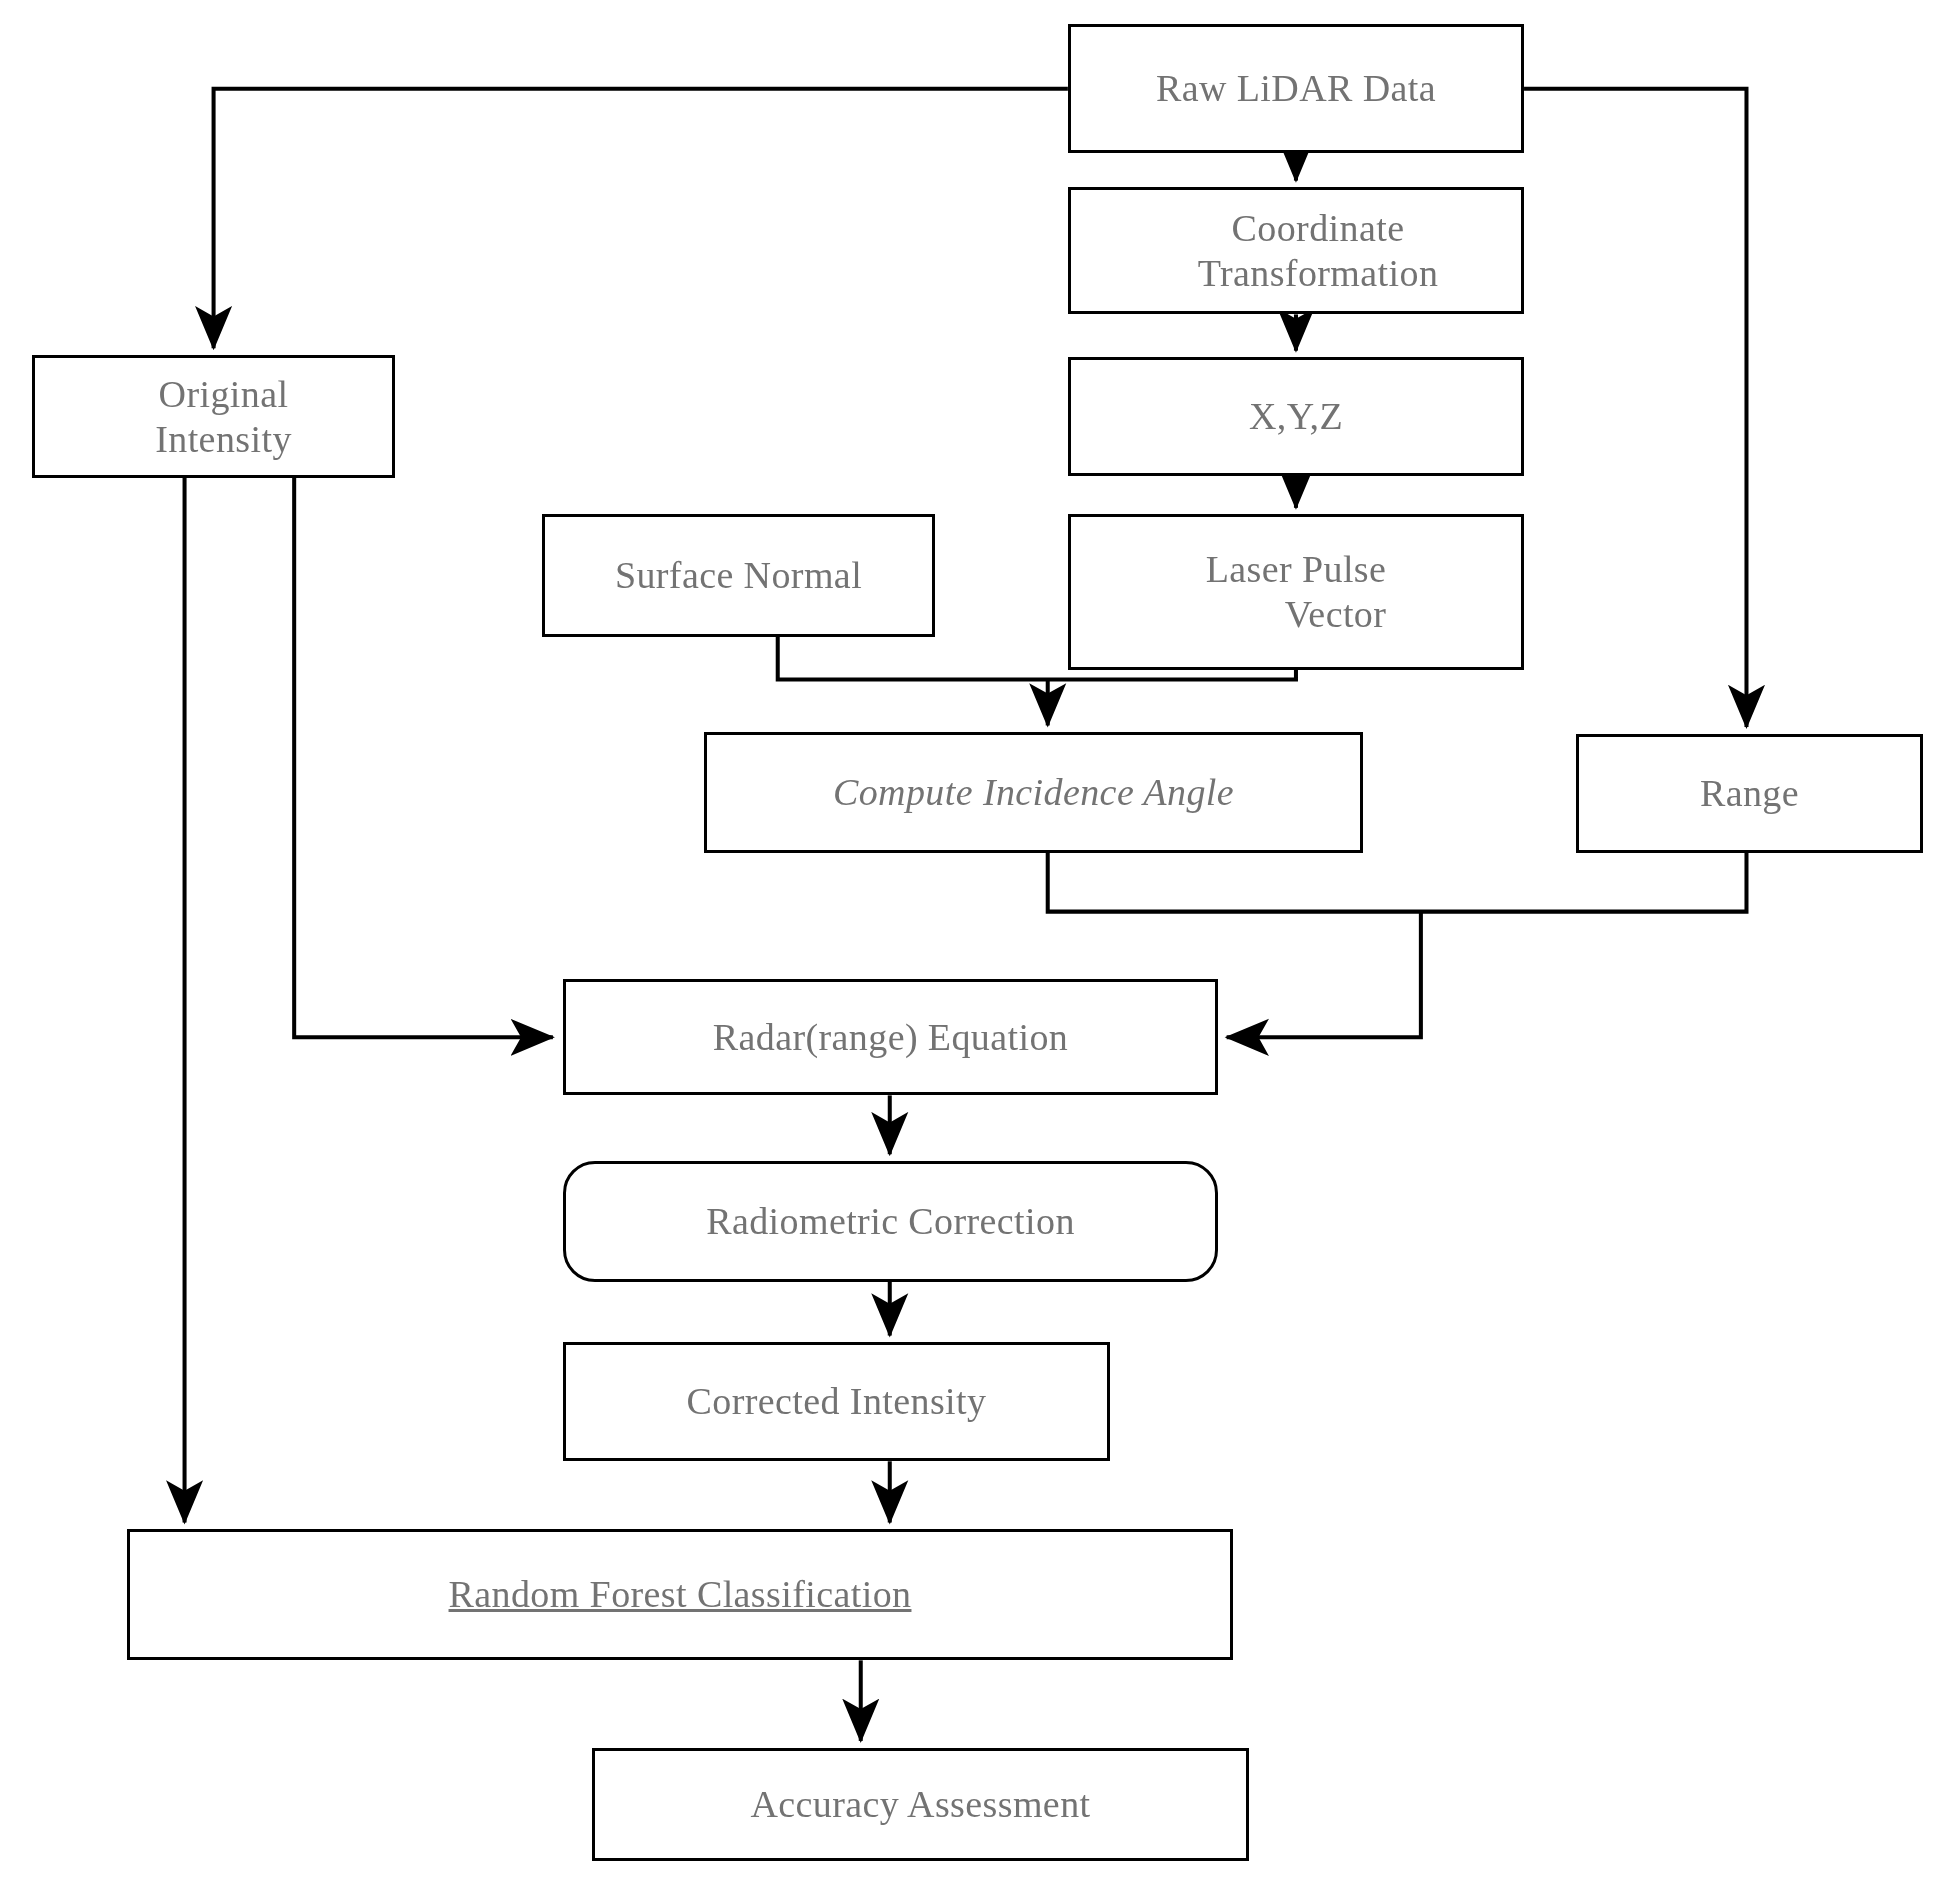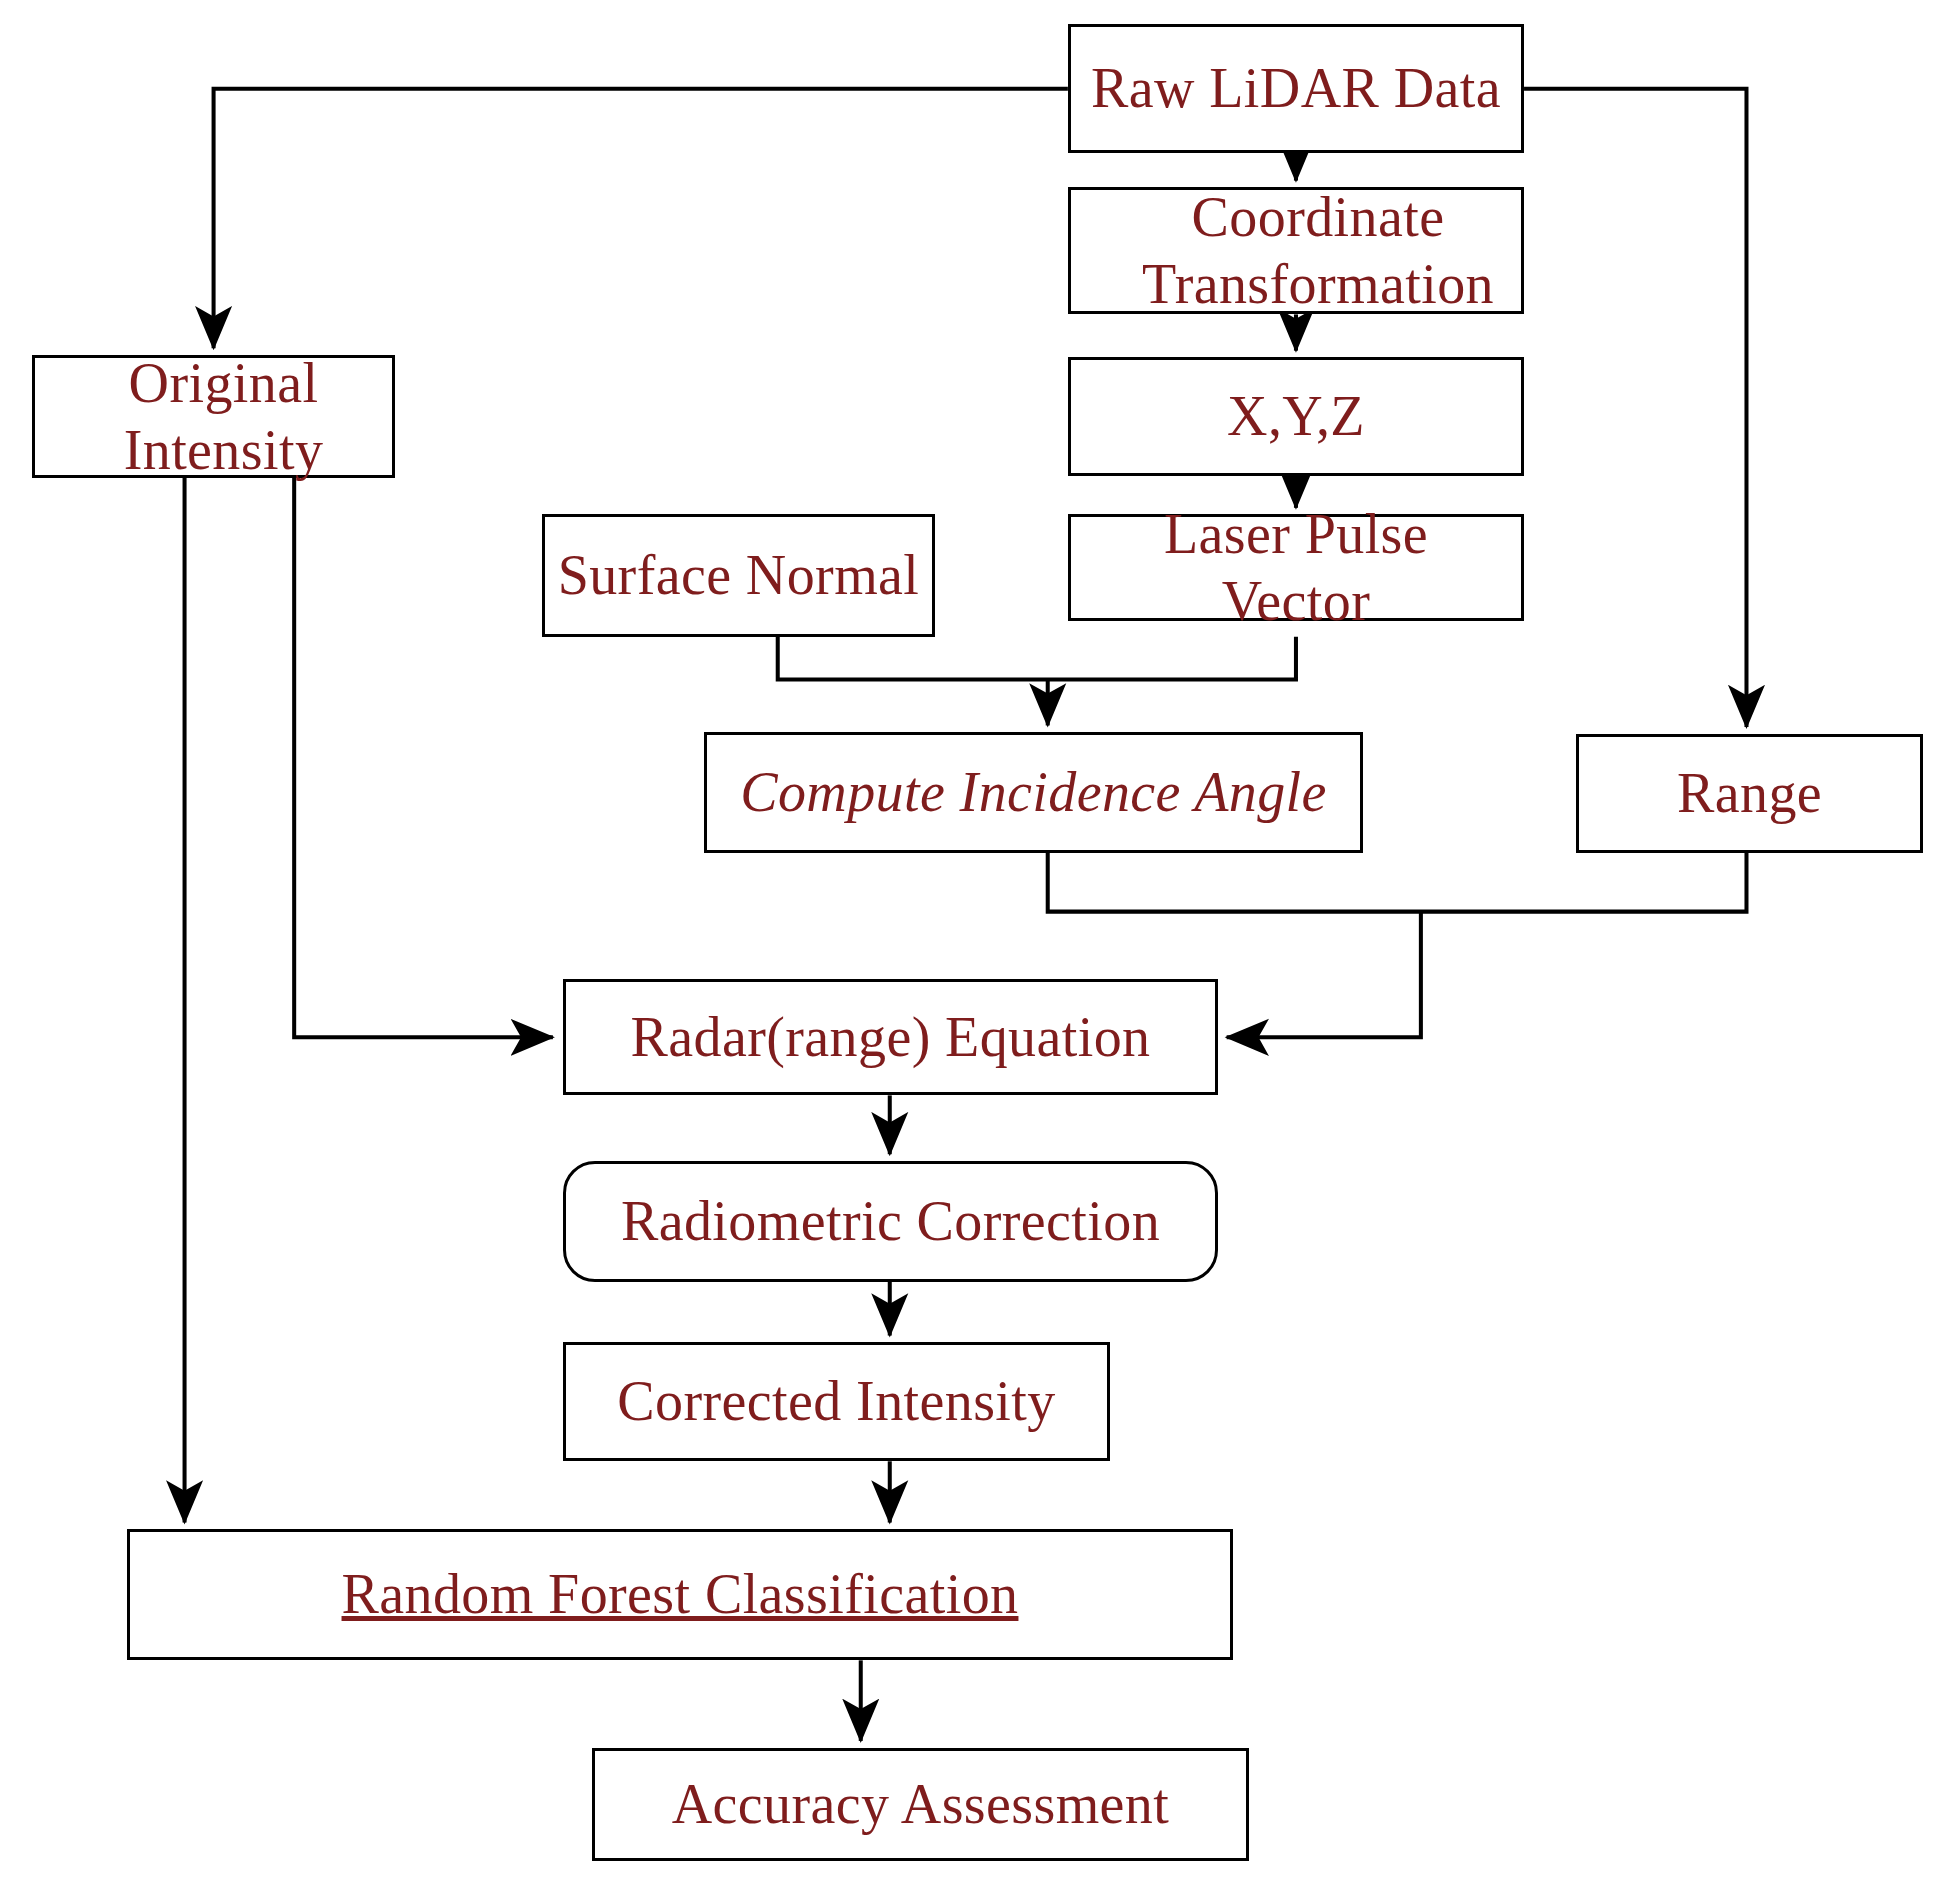--- a/index.html
+++ b/index.html
@@ -27,23 +27,23 @@
   }
   .node {
     position: absolute;
     box-sizing: border-box;
     border: 3.2px solid #000000;
     background: #ffffff;
     display: flex;
     align-items: center;
     justify-content: center;
     text-align: center;
-    color: #7f1d1d;
+    color: #737373;
     font-family: "Liberation Serif", "DejaVu Serif", serif;
-    font-size: 56px;
+    font-size: 38px;
     line-height: 1.18;
     letter-spacing: 0.4px;
     white-space: pre-line;
     z-index: 2;
   }
 </style>
 </head>
 <body>
 
 <div id="canvas">
@@ -93,21 +93,21 @@
   <div class="node" style="left:1068px; top:187px; width:456px; height:127px;padding-left:44px;">Coordinate
 Transformation</div>
 
   <div class="node" style="left:1068px; top:357px; width:456px; height:119px;">X,Y,Z</div>
 
   <div class="node" style="left:32px; top:355px; width:363px; height:123px;padding-left:20px;">Original
 Intensity</div>
 
   <div class="node" style="left:542px; top:514px; width:393px; height:123px;">Surface Normal</div>
 
-  <div class="node" style="left:1068px; top:514px; width:456px; height:107px;">Laser Pulse
+  <div class="node" style="left:1068px; top:514px; width:456px; height:156px;text-align:right;">Laser Pulse
 Vector</div>
 
   <div class="node" style="left:704px; top:732px; width:659px; height:121px;font-style:italic;">Compute Incidence Angle</div>
 
   <div class="node" style="left:1576px; top:734px; width:347px; height:119px;">Range</div>
 
   <div class="node" style="left:563px; top:979px; width:655px; height:116px;">Radar(range) Equation</div>
 
   <div class="node" style="left:563px; top:1161px; width:655px; height:121px;border-radius:32px;">Radiometric Correction</div>
 

